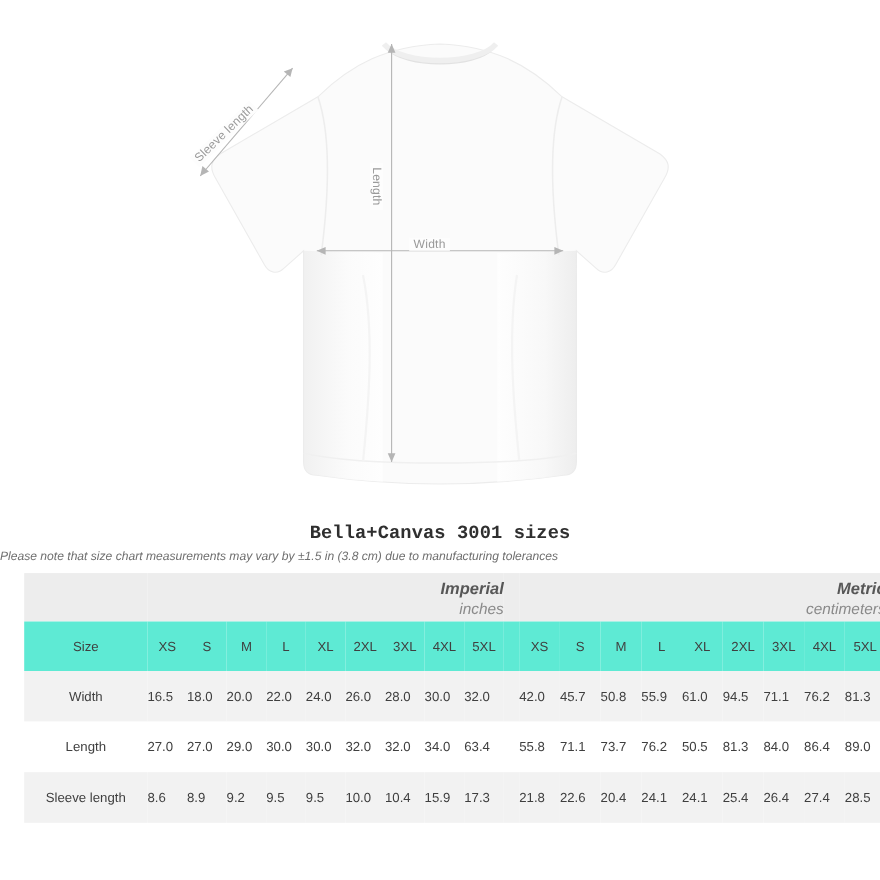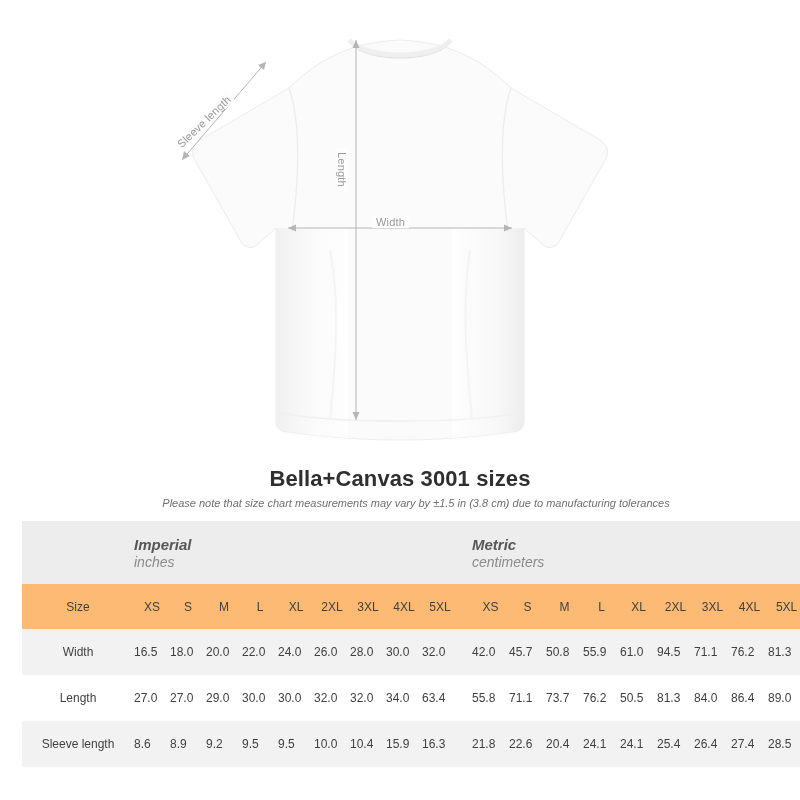--- a/index.html
+++ b/index.html
@@ -62,33 +62,33 @@
     top: 140px;
     transform: rotate(-44deg);
     transform-origin: left bottom;
     background: #fdfdfd;
     padding: 0 3px;
   }
 
   
   .chart-title {
     text-align: center;
-    font-size: 22px;
+    font-size: 17px;
     font-weight: bold;
     color: #2f2f2f;
-    margin: 6px 0 0 0;
+    margin: 16px 0 0 0;
     letter-spacing: 0.1px;
+    font-family: Liberation Mono, monospace;
   }
   .chart-note {
-    text-align: center;
+    text-align: left;
     font-size: 11px;
     font-style: italic;
     color: #6f6f6f;
     margin: 5px 0 0 0;
-    padding-left: 32px;
   }
 
   
   .table-wrap {
     position: absolute;
     left: 22px;
     top: 521px;
     width: 756px;
   }
   table.size-table {
@@ -98,23 +98,23 @@
   }
   table.size-table td,
   table.size-table th {
     padding: 0;
     margin: 0;
     border: none;
     font-weight: normal;
   }
 
   .unit-head {
-    height: 63px;
+    height: 44px;
     background: #ededed;
-    text-align: left;
+    text-align: right;
     vertical-align: middle;
   }
   .unit-head .unit-name {
     font-size: 15px;
     font-style: italic;
     font-weight: bold;
     color: #575757;
     line-height: 19px;
   }
   .unit-head .unit-sub {
@@ -127,21 +127,21 @@
     background: #ededed;
   }
 
   .hdr-row td {
     height: 45px;
     text-align: center;
     vertical-align: middle;
     font-size: 12px;
     font-weight: bold;
     color: #3f3f3f;
-    background: #fdba74;
+    background: #5eead4;
   }
   .row-odd td {
     background: #f2f2f2;
   }
   .row-even td {
     background: #ffffff;
   }
   .data-row td {
     height: 46px;
     text-align: left;
@@ -332,21 +332,21 @@
       <tr class="data-row row-odd">
         <td class="label-cell">Sleeve length</td>
         <td>8.6</td>
         <td>8.9</td>
         <td>9.2</td>
         <td>9.5</td>
         <td>9.5</td>
         <td>10.0</td>
         <td>10.4</td>
         <td>15.9</td>
-        <td>16.3</td>
+        <td>17.3</td>
         <td></td>
         <td>21.8</td>
         <td>22.6</td>
         <td>20.4</td>
         <td>24.1</td>
         <td>24.1</td>
         <td>25.4</td>
         <td>26.4</td>
         <td>27.4</td>
         <td>28.5</td>

